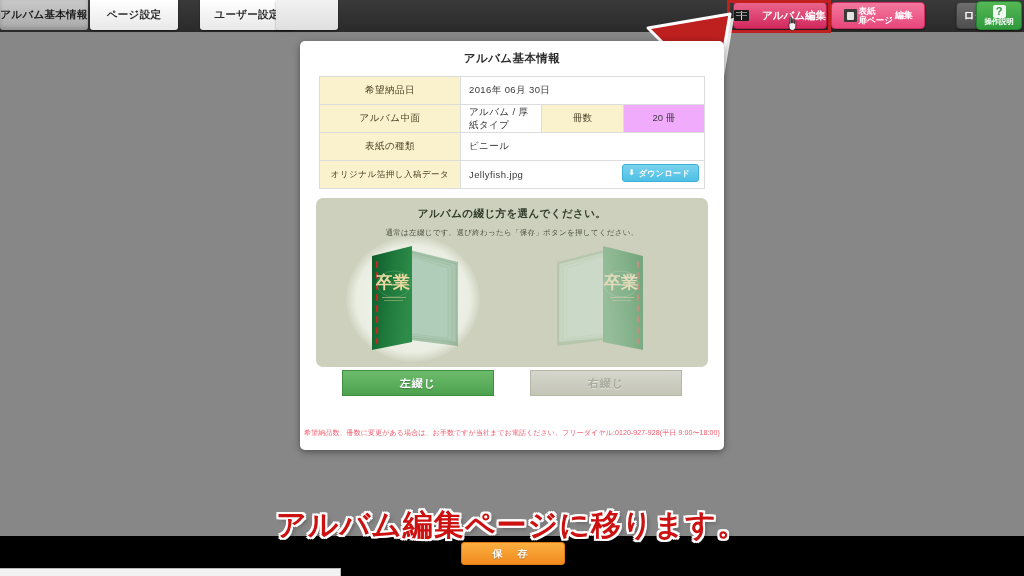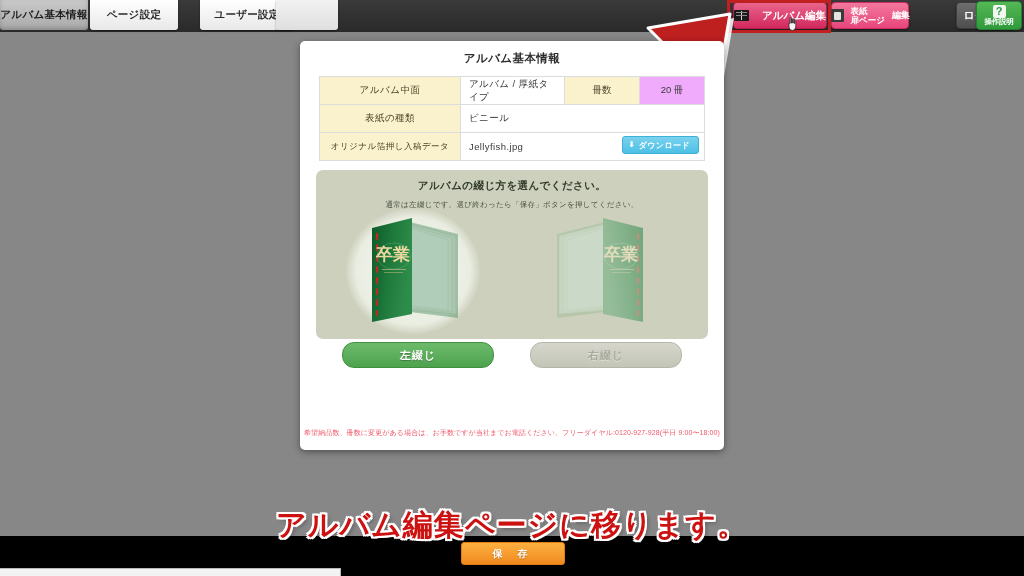--- a/index.html
+++ b/index.html
@@ -60,22 +60,22 @@
     left: 733px; width: 92px;
     background: linear-gradient(#e9658c, #d2285e);
     border: 1px solid #b81f4e;
     gap: 3px;
     justify-content: space-between;
   }
   #btn-cover-edit {
     left: 831px; width: 76px;
     background: linear-gradient(#f2789d, #e8467c);
     border: 1px solid #cf2c62;
-    gap: 7px;
-    padding: 0 0;
+    gap: 2px;
+    padding: 0 8px;
   }
   #btn-logoff {
     left: 912px; width: 58px;
     background: linear-gradient(#6e6e6e, #4e4e4e);
     border: 1px solid #3d3d3d;
     font-size: 11px;
     margin-left: 44px;
   }
   #btn-help {
     left: 976px; width: 44px; height: 27px; top: 1px;
@@ -218,21 +218,21 @@
     border-radius: 50%;
   }
   .book {
     position: absolute;
     left: 26px; top: 8px;
     width: 108px; height: 112px;
   }
   .btn-bind {
     position: absolute; top: 172px;
     width: 150px; height: 24px;
-    border-radius: 12px;
+    border-radius: 0;
     display: flex; align-items: center; justify-content: center;
     font-size: 11px; font-weight: bold; color: #ffffff;
     cursor: pointer;
     letter-spacing: 1px;
   }
   #btn-left-bind {
     left: 26px;
     background: linear-gradient(#6cbb6c, #4da24d);
     border: 1px solid #3f8f3f;
     text-shadow: 0 1px 1px rgba(0,0,0,.28);
@@ -350,20 +350,24 @@
       <path d="M20,106 L6,92 L58,42 L36,20 L118,6 L104,88 L82,66 Z" fill="#ffffff" opacity="0.85" transform="translate(4,4)"></path>
       <path d="M20,106 L6,92 L58,42 L36,20 L118,6 L104,88 L82,66 Z" fill="#be1f1f" stroke="#ffffff" stroke-width="3" stroke-linejoin="round"></path>
     </g>
   </svg>
 
   <div id="panel">
     <div id="panel-title">アルバム基本情報</div>
 
     <table id="info">
       <tbody>
+          <tr>
+        <td class="lbl">希望納品日</td>
+        <td class="val" colspan="3">2016年 06月 30日</td>
+      </tr>
       <tr>
         <td class="lbl">アルバム中面</td>
         <td class="val">アルバム / 厚紙タイプ</td>
         <td class="lbl-s">冊数</td>
         <td class="val-s">20 冊</td>
       </tr>
       <tr>
         <td class="lbl">表紙の種類</td>
         <td class="val" colspan="3">ビニール</td>
       </tr>

